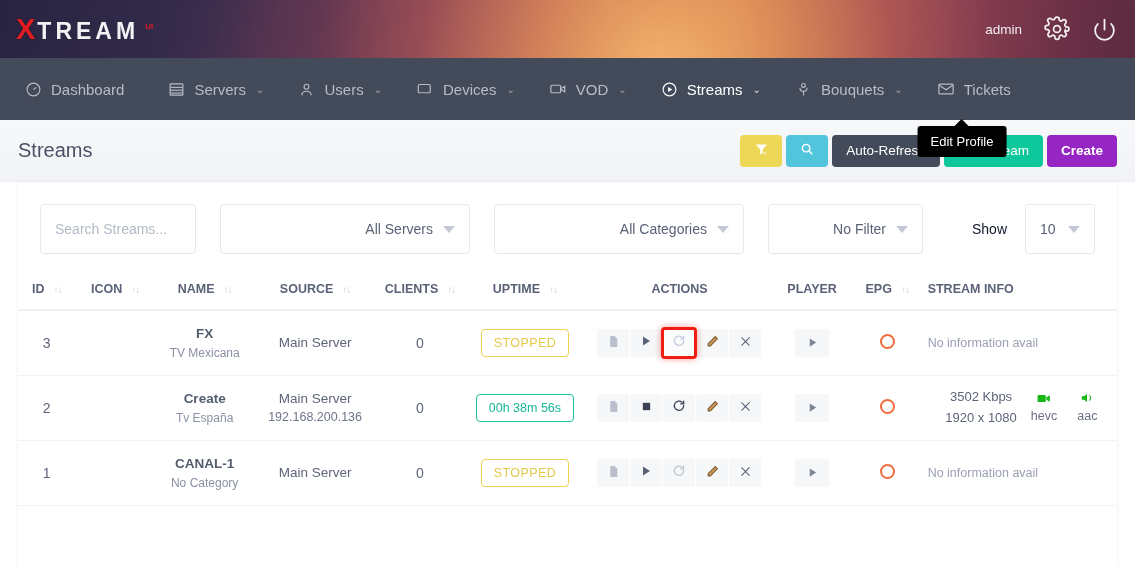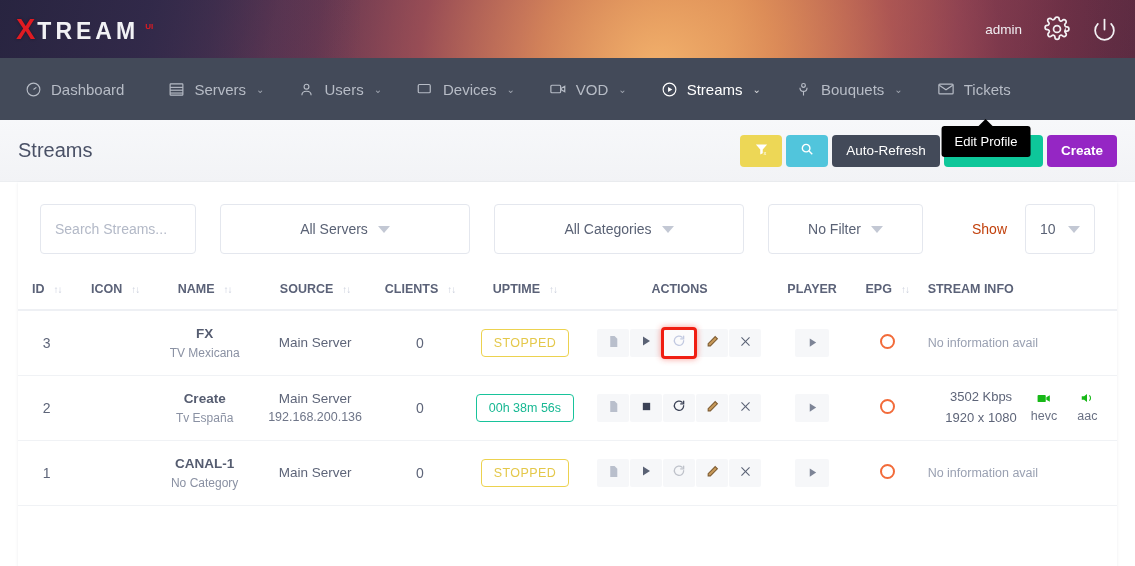--- a/index.html
+++ b/index.html
@@ -94,21 +94,20 @@
     position: absolute;
     left: 962px; top: 68px;
     transform: translateX(-50%);
     background: #000000;
     color: #ffffff;
     font-size: 13px;
     padding: 8px 13px;
     border-radius: 3px;
     white-space: nowrap;
     z-index: 50;
-    margin-left: 24px;
   }
   .tooltip::before {
     content: "";
     position: absolute; top: -7px; left: 50%; transform: translateX(-50%);
     border-left: 8px solid transparent;
     border-right: 8px solid transparent;
     border-bottom: 8px solid #000000;
   }
 
   
@@ -155,33 +154,33 @@
     border: 1px solid #e4e7ee;
     border-radius: 4px;
     display: flex; align-items: center;
     padding: 0 14px;
     font-size: 14px;
     color: #5a6275;
     background: #fff;
     cursor: pointer;
   }
   .ctl.search { width: 156px; color: #b3b9c7; }
-  .ctl.sel { justify-content: center; }
+  .ctl.sel { justify-content: flex-end; }
   .ctl.servers { width: 250px; }
   .ctl.categories { width: 250px; }
   .ctl.nofilter { width: 155px; }
   .caret {
     width: 0; height: 0;
     border-left: 6px solid transparent;
     border-right: 6px solid transparent;
     border-top: 7px solid #c3c8d4;
     margin-left: 10px;
   }
   .show-wrap { margin-left: auto; display: flex; align-items: center; gap: 18px; }
-  .show-lbl { font-size: 14px; color: #c2410c; }
+  .show-lbl { font-size: 14px; color: #0f172a; }
   .ctl.show { width: 70px; justify-content: space-between; }
 
   
   table { width: 100%; border-collapse: collapse; table-layout: fixed; }
   thead th {
     font-size: 12.5px;
     color: #5b6278;
     font-weight: 700;
     text-align: center;
     padding: 12px 0 13px 0;

